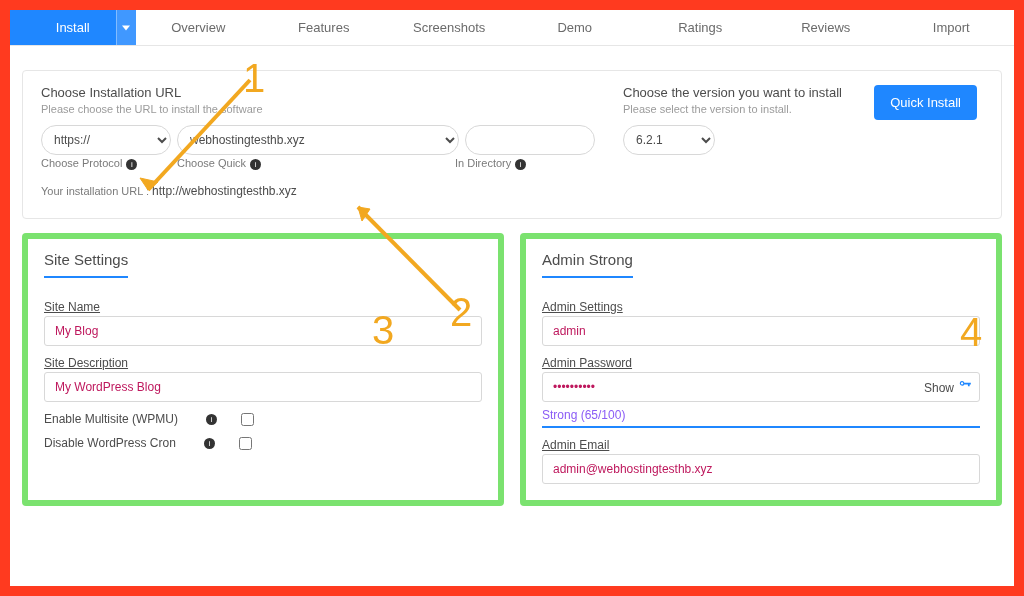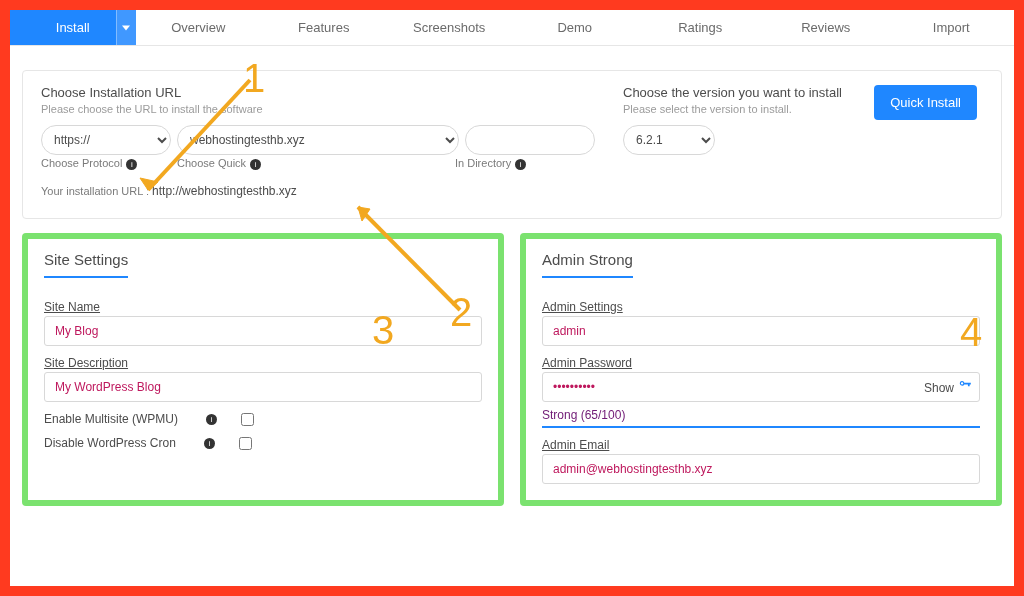--- a/index.html
+++ b/index.html
@@ -48,21 +48,21 @@
   .card { flex: 1; border: 6px solid #7be26f; border-radius: 4px; padding: 12px 16px 16px 16px; background:#fff; position: relative; }
   .card .panel-title { margin-bottom: 12px; }
   .flbl { font-size: 12px; color: #4c4c4c; margin-top: 10px; text-decoration: underline; }
   .tinp { width: 100%; height: 30px; border: 1px solid #d8d8d8; border-radius: 3px; background: #fff; font-size: 12px; color: #be185d; padding: 0 10px; margin-top: 2px; }
   .chkrow { display: flex; align-items: center; gap: 24px; margin-top: 10px; font-size: 12px; color: #4c4c4c; }
   .chkrow input { width: 13px; height: 13px; }
 
   .pwwrap { position: relative; }
   .showlbl { position: absolute; right: 8px; top: 50%; transform: translateY(-50%); font-size: 12px; color: #4c4c4c; cursor:pointer; display:flex; align-items:flex-end; gap:4px; }
   .keyicon svg { width:14px; height:14px; fill:#1f87ff; }
-  .strength { font-size: 12px; color: #701a75; margin-top: 6px; padding-bottom: 4px; border-bottom: 2px solid #1f87ff; }
+  .strength { font-size: 12px; color: #8b5cf6; margin-top: 6px; padding-bottom: 4px; border-bottom: 2px solid #1f87ff; }
 
   
   .note { position: absolute; font-size: 40px; font-weight: 500; color: #f2a820; pointer-events:none; }
   .arrow { position: absolute; pointer-events:none; }
   .arrow line, .arrow polygon { stroke:#f2a820; fill:#f2a820; }
 </style>
 </head>
 <body>
 
 <div class="app">

